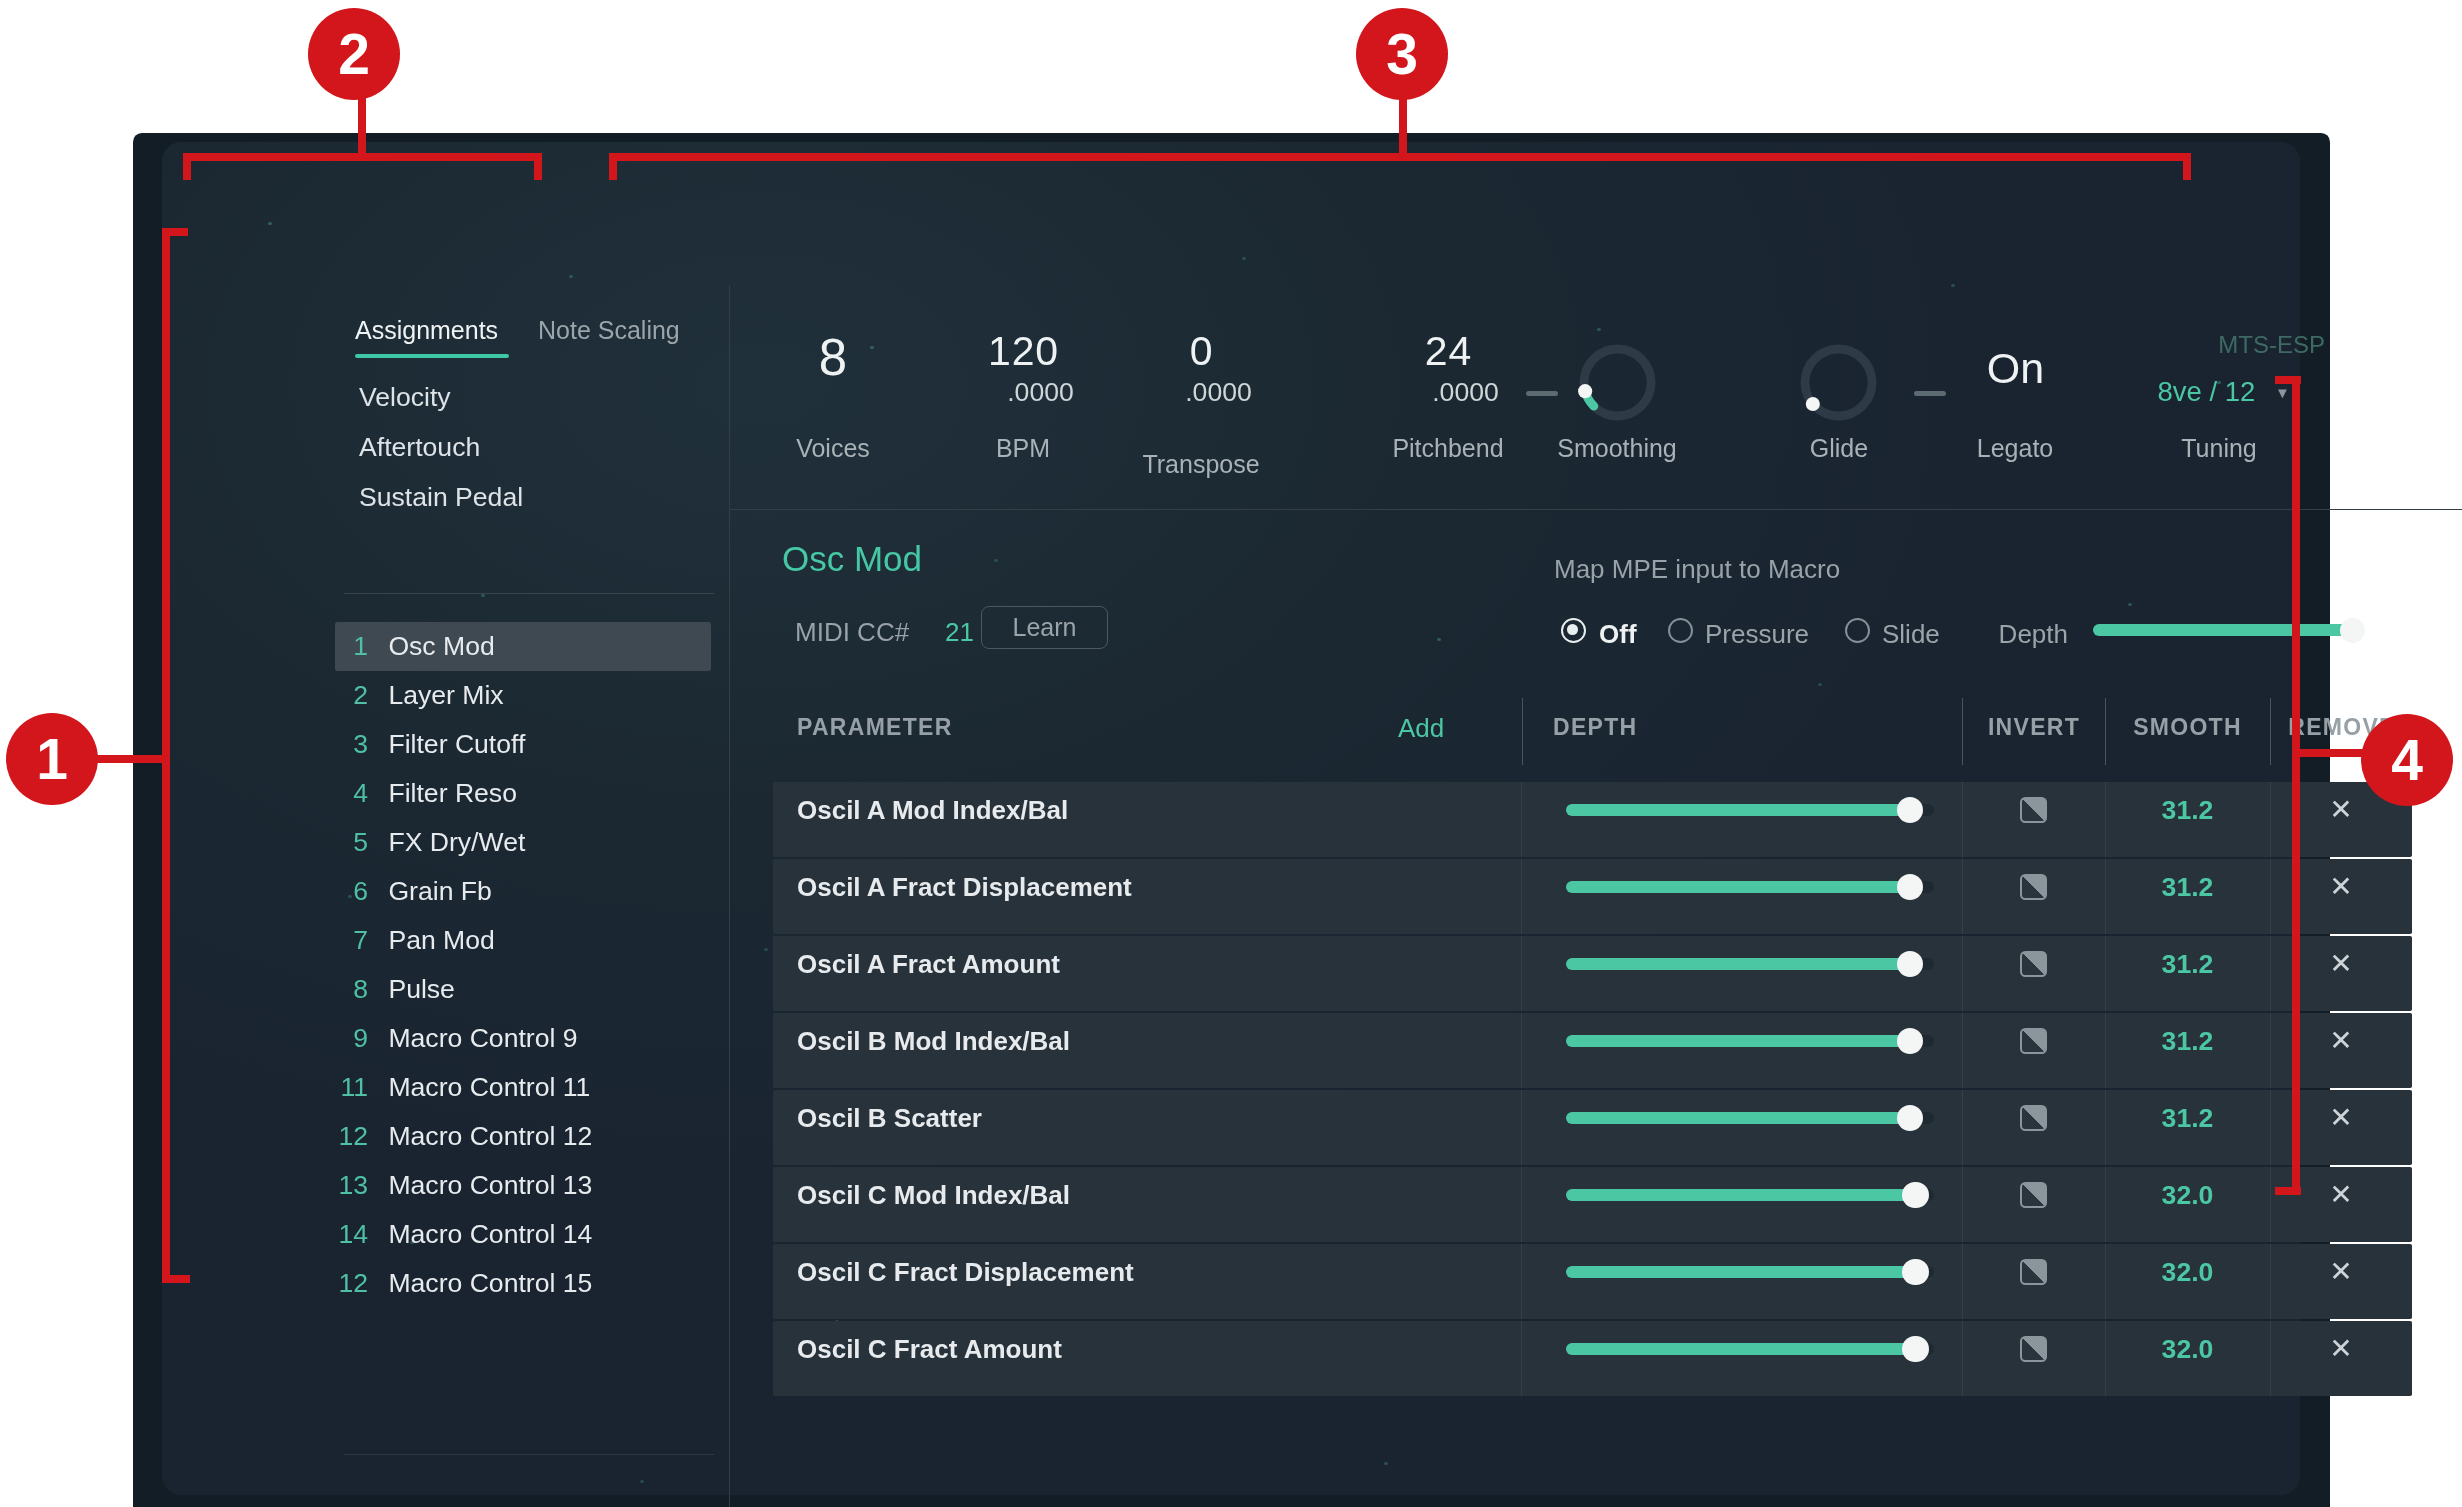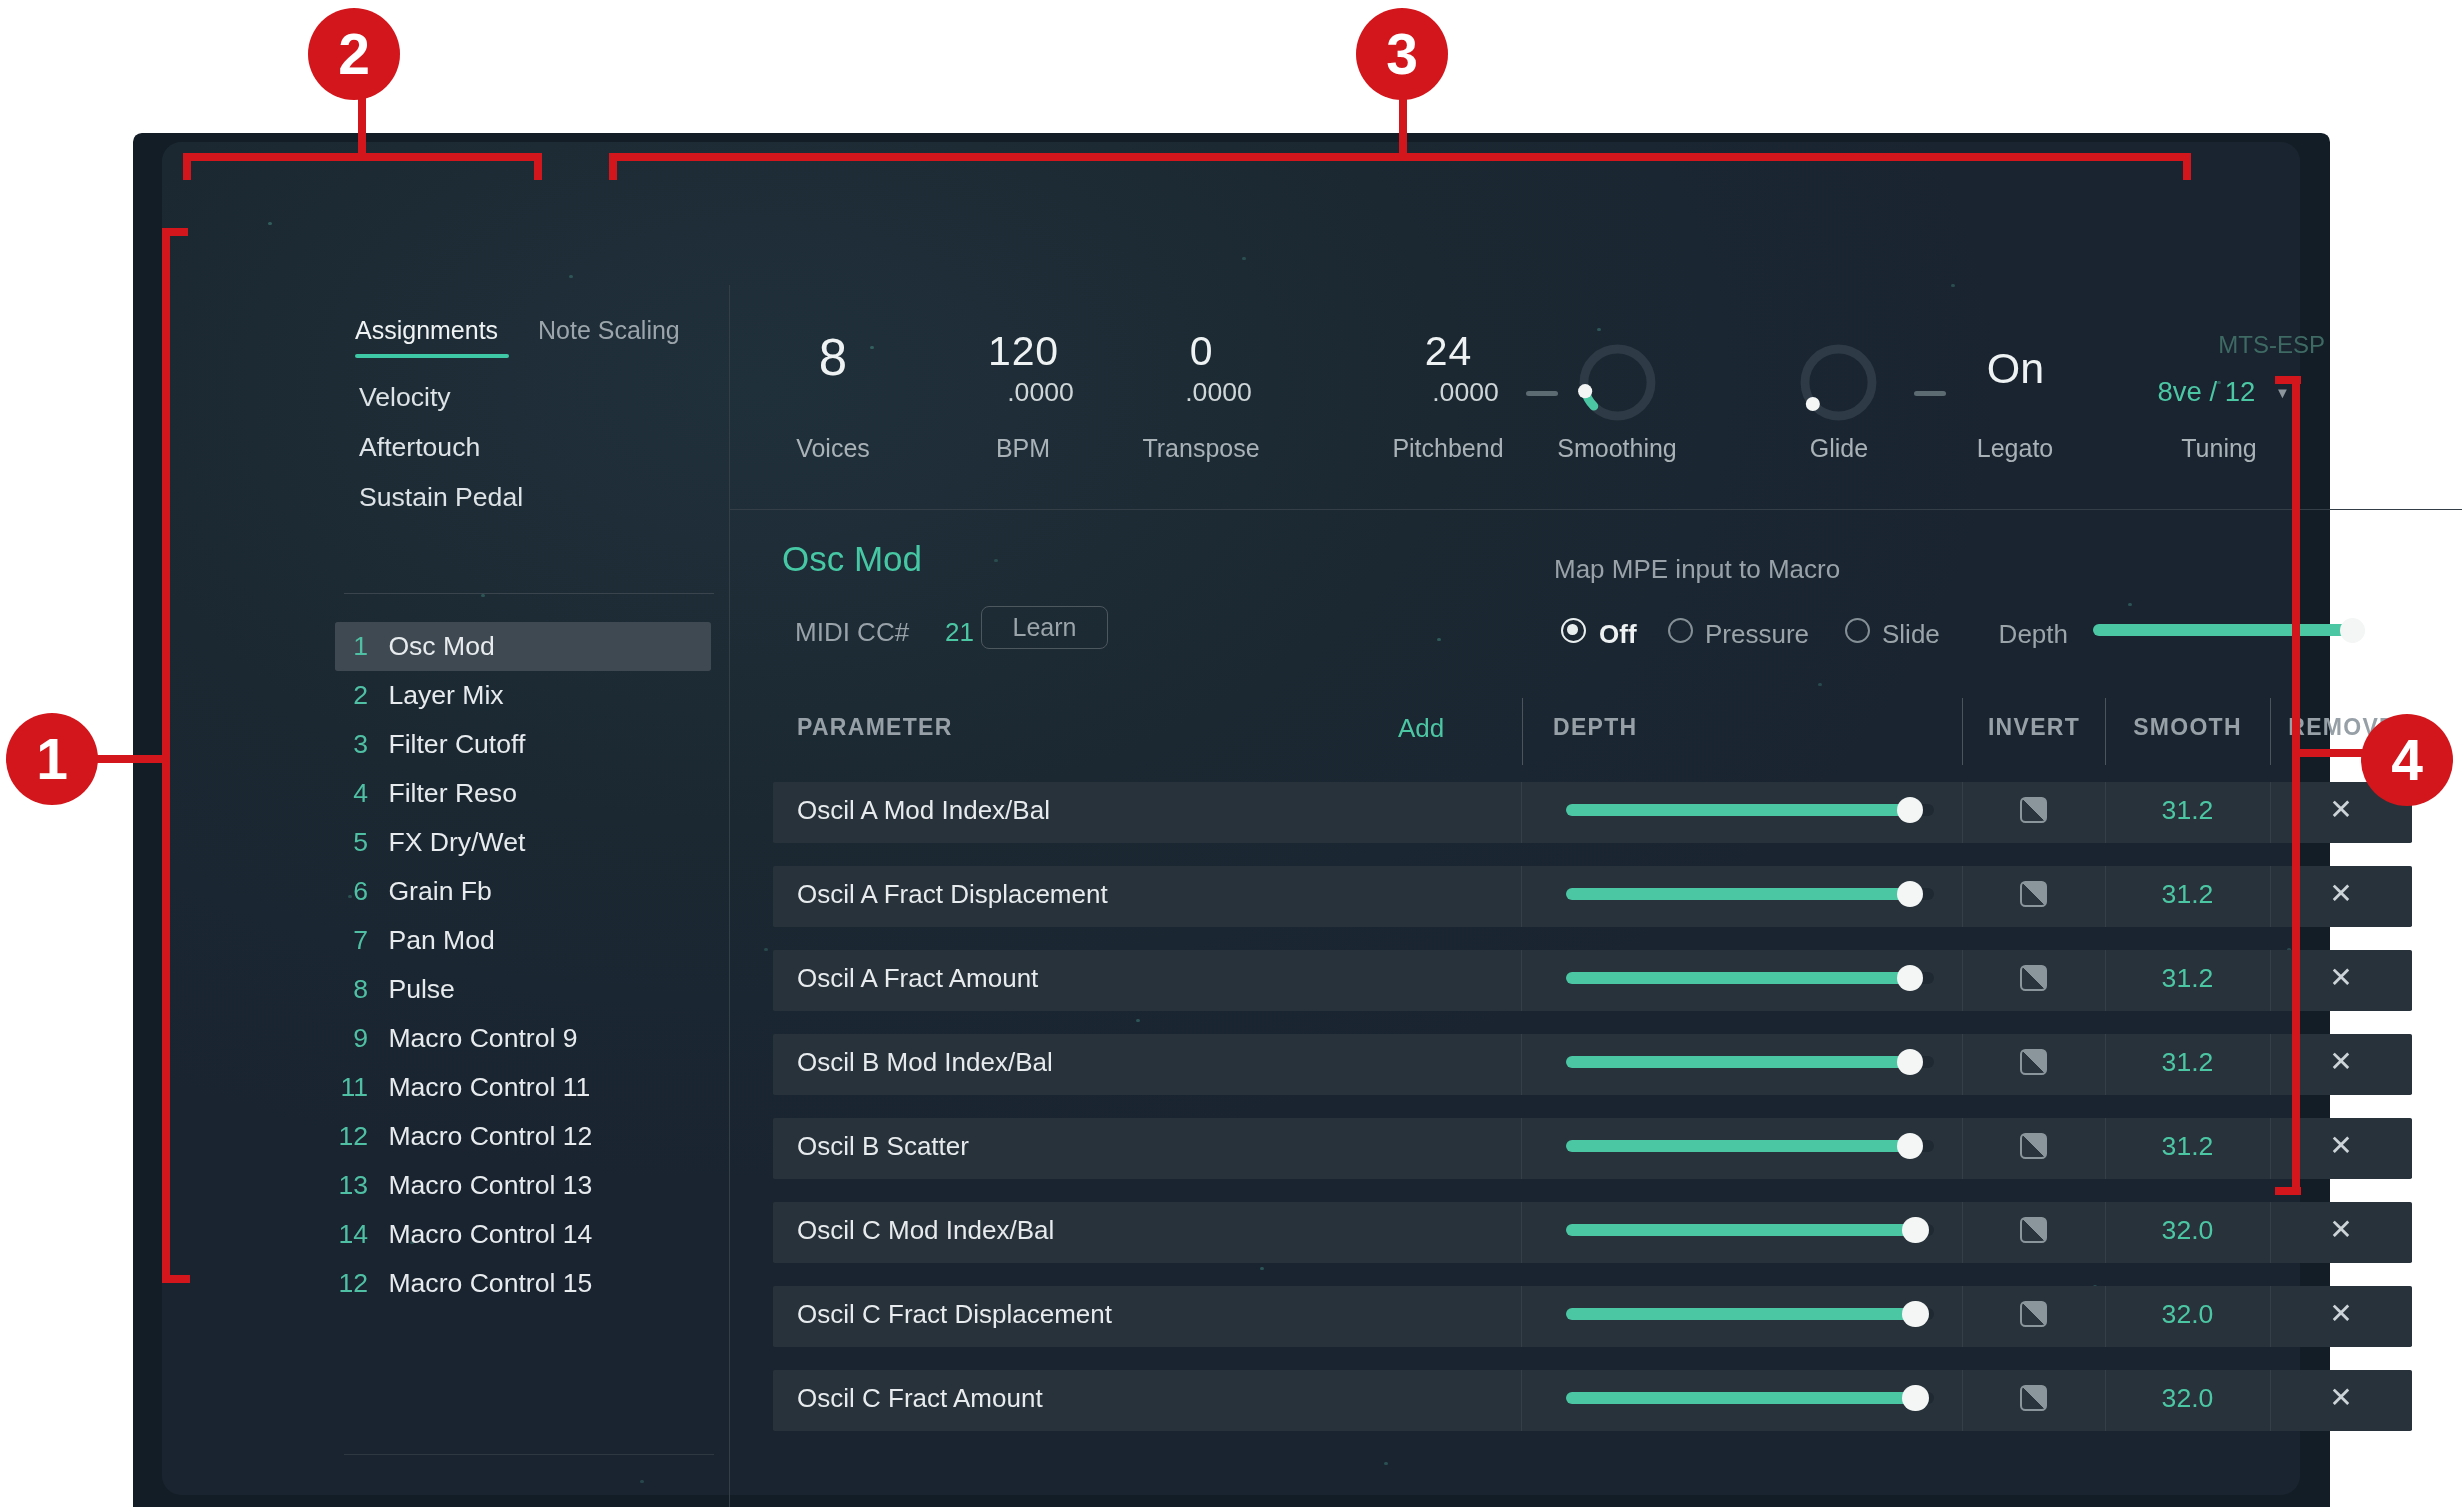--- a/index.html
+++ b/index.html
@@ -65,21 +65,21 @@
   .radio-lbl.sel{color:#eef1f2;font-weight:600;}
   .depth-lbl{position:absolute;left:1809px;top:477px;width:97px;text-align:right;font-size:26px;color:#9aa4a9;}
   .depth-slider{position:absolute;left:1931px;top:482px;width:267px;height:12.4px;border-radius:6.2px;background:#4cc7a4;}
   .depth-knob{position:absolute;left:2178px;top:476px;width:25px;height:25px;border-radius:50%;background:#f3f6f5;}
 
   
   .th{position:absolute;top:572px;font-size:23px;font-weight:600;letter-spacing:1.3px;color:#96a0a6;}
   .th-add{position:absolute;left:1236px;top:571px;font-size:26px;font-weight:400;letter-spacing:0;color:#4cc7a4;}
   .hdiv{position:absolute;top:556px;width:0.9px;height:67px;background:#4a545c;}
   .rows{position:absolute;left:611px;top:640px;width:1639px;}
-  .trow{position:relative;height:61px;margin-bottom:23px;background:#28323b;border-radius:1.8px;}
+  .trow{position:relative;height:75px;margin-bottom:2px;background:#28323b;border-radius:1.8px;font-weight:bold;}
   .trow::before,.trow::after{content:"";position:absolute;top:0;bottom:0;width:0.9px;background:#343f48;}
   .trow::before{left:748px;}
   .trow::after{left:1189px;}
   .cdiv{position:absolute;top:0;bottom:0;width:0.9px;background:#343f48;}
   .cdiv.c3{left:1332px;} .cdiv.c4{left:1497px;}
   .p-name{position:absolute;left:24px;top:0;height:57px;line-height:57px;font-size:26px;color:#e7ebed;}
   .r-track{position:absolute;left:793px;top:22px;width:368px;height:12.4px;border-radius:6.2px;background:#1f2932;}
   .r-fill{position:absolute;left:0;top:0;height:12.4px;border-radius:6.2px;background:#4cc7a4;}
   .r-knob{position:absolute;top:-7px;width:26.6px;height:26.6px;border-radius:50%;background:#f3f6f5;}
   .inv-icon{position:absolute;left:1247px;top:15px;width:26.6px;height:26.6px;box-sizing:border-box;border:2.7px solid #8b969c;border-radius:5.3px;
@@ -192,21 +192,21 @@
       <div class="tb-value">120</div>
       <div class="tb-suffix">.0000</div>
     </div>
     <div class="tb-label" style="left: 746px;">BPM</div>
   </div>
           <div>
     <div class="tb-block" style="left: 933px;">
       <div class="tb-value">0</div>
       <div class="tb-suffix">.0000</div>
     </div>
-    <div class="tb-label" style="left: 924px;">Transpose</div>
+    <div class="tb-label" style="left: 924px; margin-top: 16px;">Transpose</div>
   </div>
           <div>
     <div class="tb-block" style="left: 1180px;">
       <div class="tb-value">24</div>
       <div class="tb-suffix">.0000</div>
     </div>
     <div class="tb-label" style="left: 1171px;">Pitchbend</div>
   </div>
         </div>
       <div class="dash" style="left:1364px;"></div>

